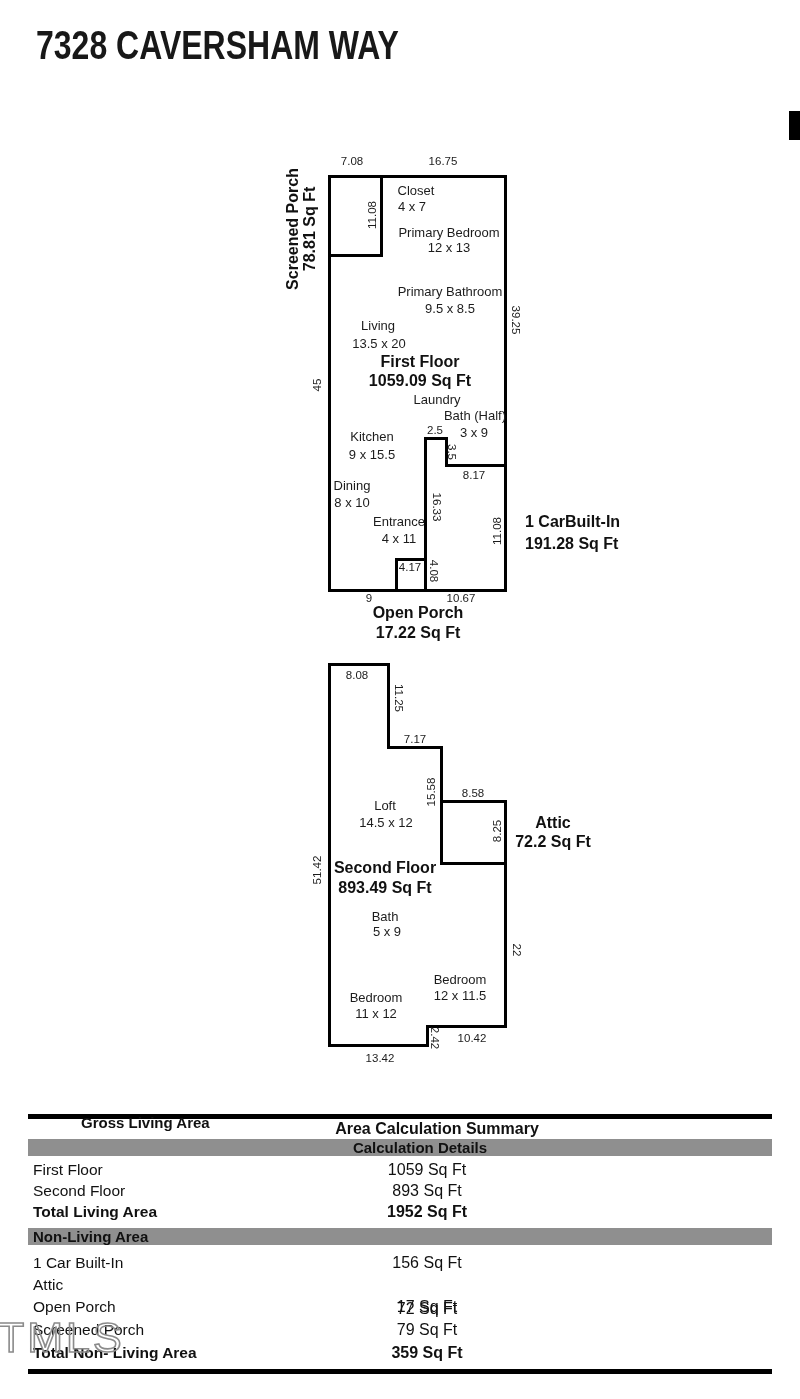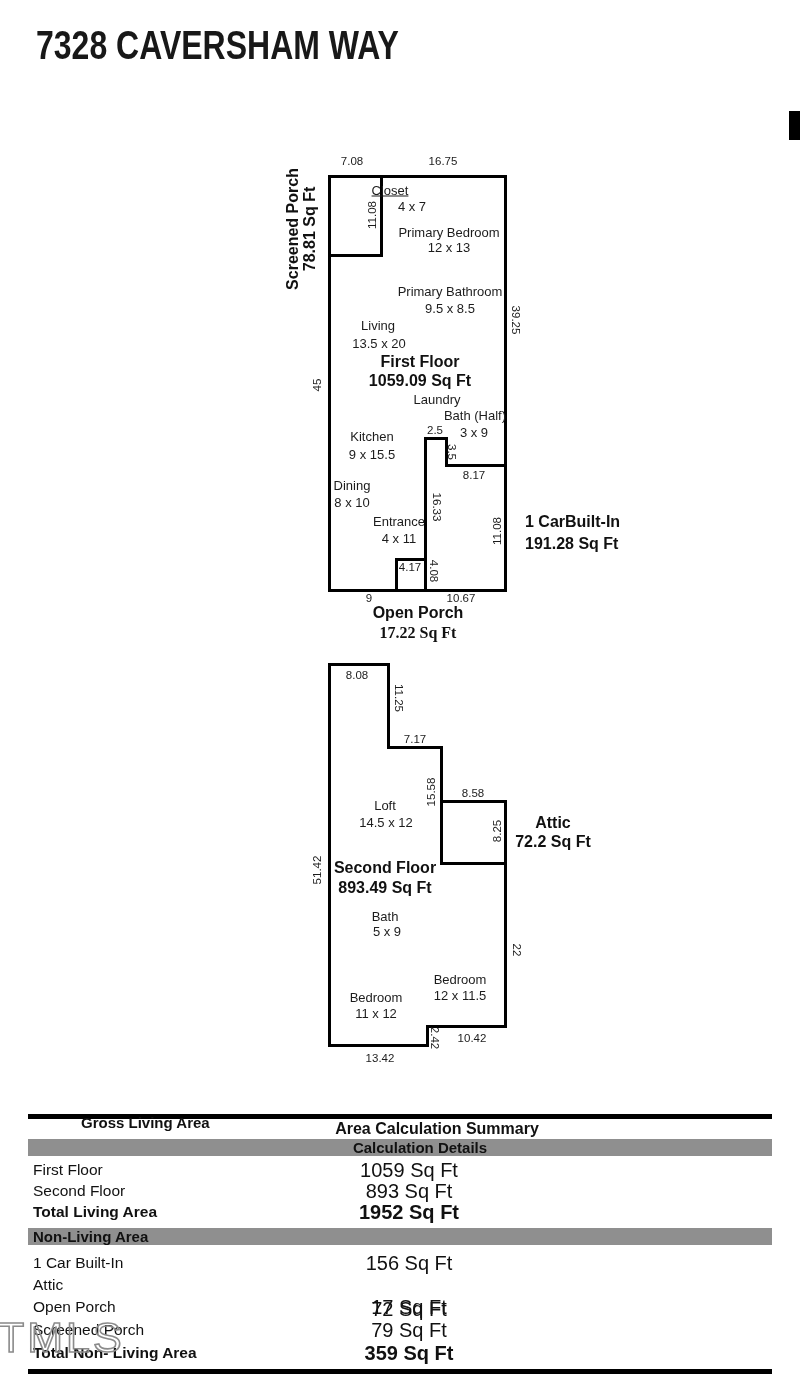--- a/index.html
+++ b/index.html
@@ -17,21 +17,21 @@
   .dim.rr{transform:translate(-50%,-50%) rotate(90deg);}
   .arealbl{position:absolute;font-size:16px;line-height:19px;font-weight:bold;white-space:nowrap;
            transform:translateX(-50%);text-align:center;color:#111;}
   .arealbl.rot{transform:translate(-50%,-50%) rotate(-90deg);line-height:17px;}
   .arealbl.leftalign{transform:none;text-align:left;line-height:22px;}
   .trule{position:absolute;left:28px;width:744px;height:5px;background:#000;}
   .tbar{position:absolute;left:28px;width:744px;height:17px;background:#8f8f8f;}
   .ttitle{position:absolute;font-size:16px;font-weight:bold;transform:translateX(-50%);white-space:nowrap;}
   .thead{position:absolute;font-size:15px;line-height:17px;font-weight:bold;white-space:nowrap;}
   .trowl{position:absolute;left:33px;font-size:15.5px;line-height:20px;white-space:nowrap;}
-  .trowv{position:absolute;left:409px;font-size:20px;line-height:20px;white-space:nowrap;transform:translateX(-50%);}
+  .trowv{position:absolute;left:427px;font-size:16px;line-height:20px;white-space:nowrap;transform:translateX(-50%);}
   .bold{font-weight:bold;}
   .watermark{position:absolute;left:-2px;top:1313px;font-size:43px;letter-spacing:3px;
              color:transparent;-webkit-text-stroke:1.6px #8b8b8b;white-space:nowrap;}
   .artifact{position:absolute;left:789px;top:111px;width:11px;height:29px;background:#000;}
 </style>
 </head>
 <body>
 
 <div class="page">
 
@@ -50,28 +50,28 @@
   <div class="arealbl rot" style="left:301px;top:229px;">
     <span style="display:block;">Screened Porch</span>
     <span style="display:block;">78.81 Sq Ft</span>
   </div>
   <div class="arealbl leftalign" style="left:525px;top:511px;">
     <span style="display:block;">1 CarBuilt-In</span>
     <span style="display:block;">191.28 Sq Ft</span>
   </div>
   <div class="arealbl" style="left:418px;top:603px;line-height:20px;">
     <span style="display:block;">Open Porch</span>
-    <span style="display:block;font-family:Liberation Serif, serif;">17.22 Sq Ft</span>
+    <span style="display:block;">17.22 Sq Ft</span>
   </div>
   <div class="arealbl" style="left:420px;top:352px;">
     <span style="display:block;">First Floor</span>
     <span style="display:block;">1059.09 Sq Ft</span>
   </div>
 
-  <div class="room" style="left:390px;top:190px;text-decoration:underline;">Closet</div>
+  <div class="room" style="left:416px;top:190px;">Closet</div>
   <div class="room" style="left:412px;top:206px;">4 x 7</div>
   <div class="room" style="left:449px;top:232px;">Primary Bedroom</div>
   <div class="room" style="left:449px;top:247px;">12 x 13</div>
   <div class="room" style="left:450px;top:291px;">Primary Bathroom</div>
   <div class="room" style="left:450px;top:308px;">9.5 x 8.5</div>
   <div class="room" style="left:378px;top:325px;">Living</div>
   <div class="room" style="left:379px;top:343px;">13.5 x 20</div>
   <div class="room" style="left:437px;top:399px;">Laundry</div>
   <div class="room" style="left:475px;top:415px;">Bath (Half)</div>
   <div class="room" style="left:474px;top:432px;">3 x 9</div>

